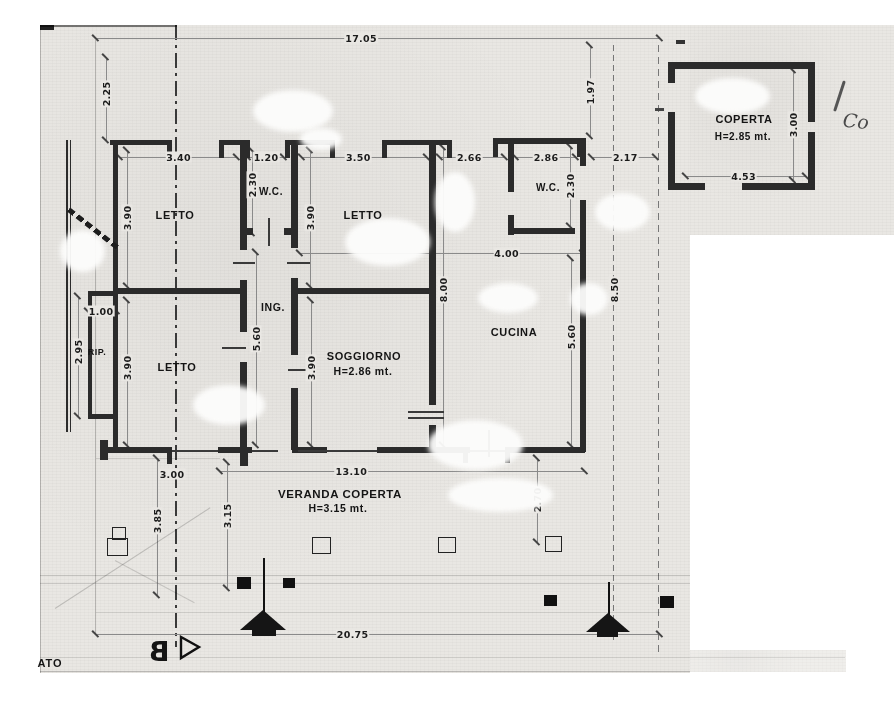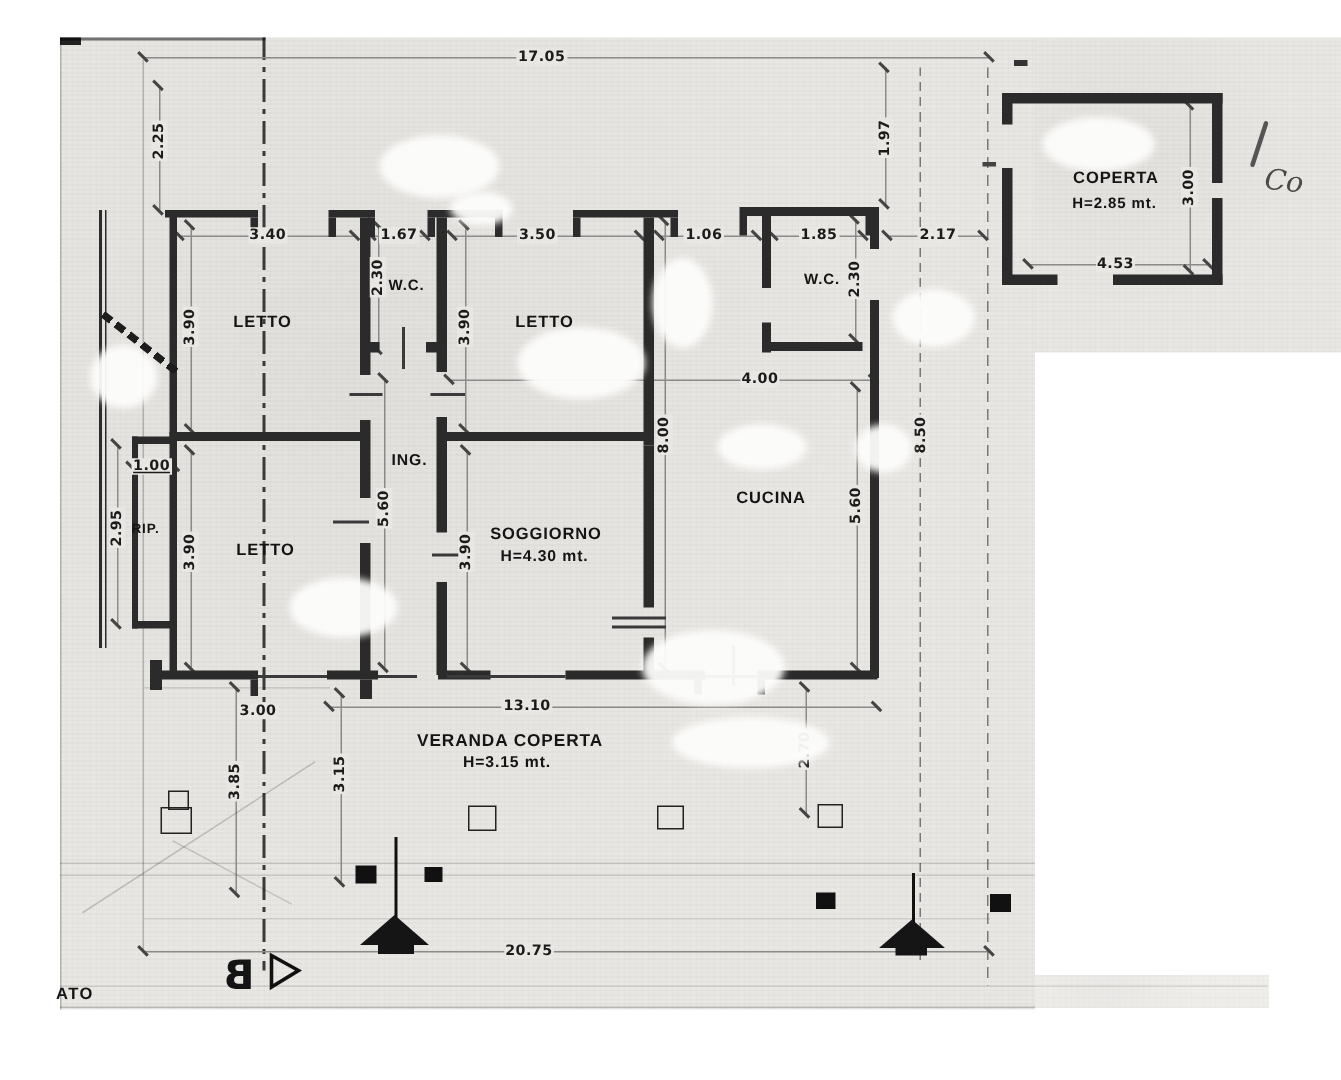--- a/index.html
+++ b/index.html
@@ -54,21 +54,21 @@
     <div class="mark" style="left:62px;top:226px;width:62px;height:5px;background:repeating-linear-gradient(90deg,#1d1d1d 0 7px,transparent 7px 11px);transform:rotate(38deg);"></div>
 
     <div class="rlabel" style="left:175px;top:215px;">LETTO</div>
     <div class="rlabel" style="left:271px;top:191px;font-size:10px;">W.C.</div>
     <div class="rlabel" style="left:363px;top:215px;">LETTO</div>
     <div class="rlabel" style="left:548px;top:187px;font-size:10px;">W.C.</div>
     <div class="rlabel" style="left:97px;top:352px;font-size:9px;">RIP.</div>
     <div class="rlabel" style="left:273px;top:307px;font-size:10.5px;">ING.</div>
     <div class="rlabel" style="left:177px;top:367px;">LETTO</div>
     <div class="rlabel" style="left:364px;top:356px;">SOGGIORNO</div>
-    <div class="rlabel" style="left:363px;top:371px;font-size:10.5px;">H=4.30 mt.</div>
+    <div class="rlabel" style="left:363px;top:371px;font-size:10.5px;">H=2.86 mt.</div>
     <div class="rlabel" style="left:514px;top:332px;">CUCINA</div>
     <div class="rlabel" style="left:340px;top:494px;font-size:11.5px;">VERANDA COPERTA</div>
     <div class="rlabel" style="left:338px;top:508px;font-size:10.5px;">H=3.15 mt.</div>
     <div class="rlabel" style="left:744px;top:119px;">COPERTA</div>
     <div class="rlabel" style="left:743px;top:136px;font-size:10px;">H=2.85 mt.</div>
 
     <div class="mark" style="left:263px;top:558px;width:2px;height:57px;background:#111;"></div>
     <div class="mark tri-up" style="left:240px;top:610px;"></div>
     <div class="mark" style="left:252px;top:629px;width:24px;height:7px;background:#151515;"></div>
     <div class="mark" style="left:608px;top:582px;width:2px;height:36px;background:#111;"></div>
@@ -166,41 +166,41 @@
       <div class="tk" style="left: 91px; top: 37px;"></div>
       <div class="tk" style="left: 655px; top: 37px;"></div>
       <div class="dim" style="left: 361.08px; top: 38px;">17.05</div>
       <div class="dline" style="left: 120px; top: 157px; width: 117px; height: 1px;"></div>
       <div class="tk" style="left: 115px; top: 156px;"></div>
       <div class="tk" style="left: 232px; top: 156px;"></div>
       <div class="dim" style="left: 178.5px; top: 157px;">3.40</div>
       <div class="dline" style="left: 248px; top: 157px; width: 36px; height: 1px;"></div>
       <div class="tk" style="left: 243px; top: 156px;"></div>
       <div class="tk" style="left: 279px; top: 156px;"></div>
-      <div class="dim" style="left: 266px; top: 157px;">1.67</div>
+      <div class="dim" style="left: 266px; top: 157px;">1.20</div>
       <div class="dline" style="left: 302px; top: 157px; width: 125px; height: 1px;"></div>
       <div class="tk" style="left: 297px; top: 156px;"></div>
       <div class="tk" style="left: 422px; top: 156px;"></div>
       <div class="dim" style="left: 358.25px; top: 157px;">3.50</div>
       <div class="dline" style="left: 440px; top: 157px; width: 65px; height: 1px;"></div>
       <div class="tk" style="left: 435px; top: 156px;"></div>
       <div class="tk" style="left: 500px; top: 156px;"></div>
-      <div class="dim" style="left: 469.25px; top: 157px;">1.06</div>
+      <div class="dim" style="left: 469.25px; top: 157px;">2.66</div>
       <div class="dline" style="left: 516px; top: 157px; width: 60px; height: 1px;"></div>
       <div class="tk" style="left: 511px; top: 156px;"></div>
       <div class="tk" style="left: 571px; top: 156px;"></div>
-      <div class="dim" style="left: 546px; top: 157px;">1.85</div>
+      <div class="dim" style="left: 546px; top: 157px;">2.86</div>
       <div class="dline" style="left: 592px; top: 157px; width: 64px; height: 1px;"></div>
       <div class="tk" style="left: 587px; top: 156px;"></div>
       <div class="tk" style="left: 651px; top: 156px;"></div>
       <div class="dim" style="left: 625.28px; top: 157px;">2.17</div>
       <div class="dline" style="left: 88px; top: 311px; width: 29px; height: 1px;"></div>
       <div class="tk" style="left: 83px; top: 310px;"></div>
       <div class="tk" style="left: 112px; top: 310px;"></div>
-      <div class="dim" style="left: 101.05px; top: 311px; text-decoration: underline;">1.00</div>
+      <div class="dim" style="left: 101.05px; top: 311px;">1.00</div>
       <div class="dline" style="left: 300px; top: 253px; width: 283px; height: 1px;"></div>
       <div class="tk" style="left: 295px; top: 252px;"></div>
       <div class="tk" style="left: 578px; top: 252px;"></div>
       <div class="dim" style="left: 506.59px; top: 253px;">4.00</div>
       <div class="dline" style="left: 686px; top: 176px; width: 120px; height: 1px;"></div>
       <div class="tk" style="left: 681px; top: 175px;"></div>
       <div class="tk" style="left: 801px; top: 175px;"></div>
       <div class="dim" style="left: 743.6px; top: 176px;">4.53</div>
       <div class="dline" style="left: 220px; top: 471px; width: 365px; height: 1px;"></div>
       <div class="tk" style="left: 215px; top: 470px;"></div>

